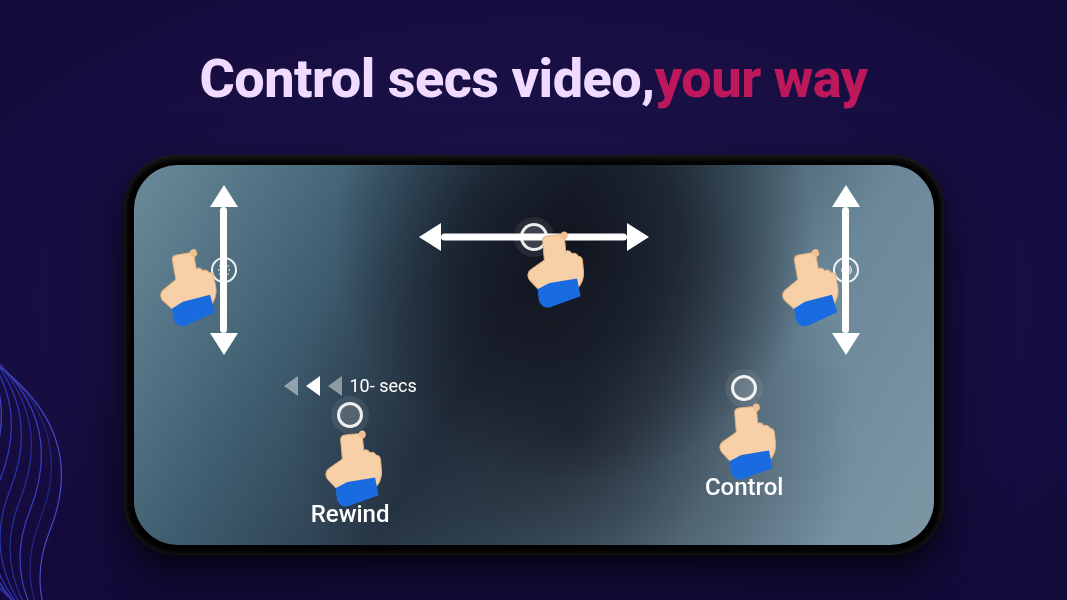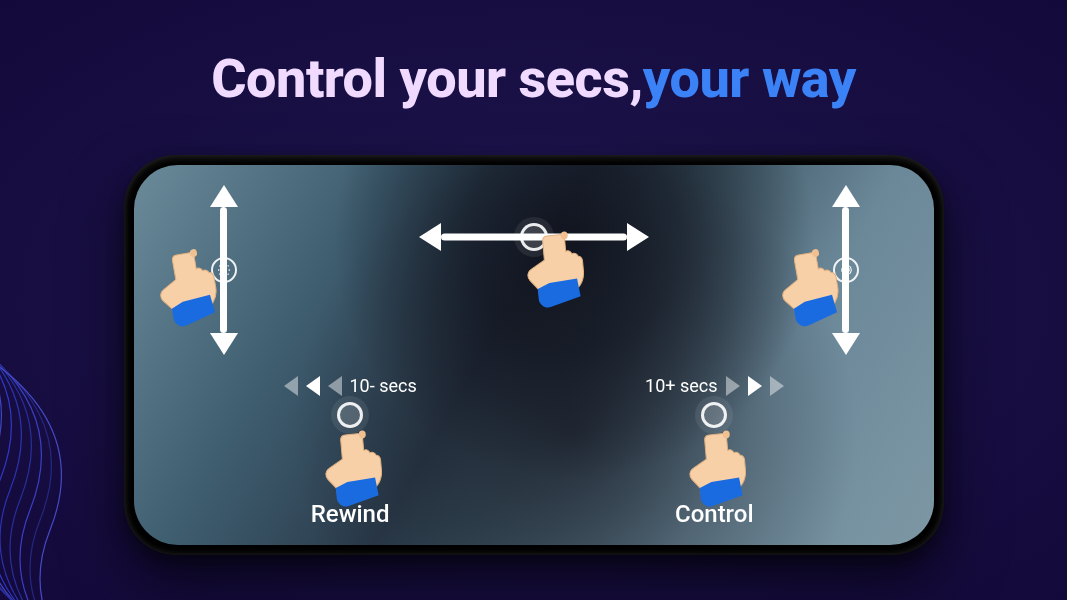--- a/index.html
+++ b/index.html
@@ -25,21 +25,21 @@
     top: 52px;
     left: 0;
     right: 0;
     text-align: center;
     font-weight: 800;
     font-size: 54px;
     letter-spacing: -0.5px;
     line-height: 1;
   }
   .headline .part-a { color: #f0daff; }
-  .headline .part-b { color: #3b82f6; }
+  .headline .part-b { color: #be185d; }
 
   
   .phone {
     position: absolute;
     left: 50%;
     top: 155px;
     transform: translateX(-50%);
     width: 820px;
     height: 400px;
     border-radius: 52px;
@@ -213,21 +213,21 @@
     <path d="M10 80 Q 110 150 70 250 T 150 430" stroke="#4a55ff"></path>
     <path d="M-30 40 Q 70 110 30 210 T 110 390" stroke="#5560ff"></path>
     <path d="M-40 30 Q 60 100 20 200 T 100 380" stroke="#4048d0"></path>
     <path d="M20 90 Q 120 160 80 260 T 160 440" stroke="#2a34a0"></path>
     <path d="M-50 20 Q 50 90 10 190 T 90 370" stroke="#323ac0"></path>
     <path d="M30 100 Q 130 170 90 270 T 170 450" stroke="#5a65ff"></path>
   </g>
 </svg>
 
 <h1 class="headline">
-  <span class="part-a">Control your secs,</span><span class="part-b">your way</span>
+  <span class="part-a">Control secs video,</span><span class="part-b">your way</span>
 </h1>
 
 <div class="phone">
   <div class="phone-inner">
 
     <div class="gesture g-brightness">
       <div class="v-arrow">
         <div class="shaft"></div>
         <div class="head up"></div>
         <div class="head down"></div>
@@ -298,26 +298,20 @@
         <svg class="finger" viewBox="0 0 70 80">
           <path d="M38 8 c3 0 5 2 5 5 v12 c2 -1 5 0 6 3 c2 -1 5 0 6 3 c2 0 4 2 4 5 v10 c0 10 -6 18 -16 22 l-20 6 c-5 2 -10 -2 -10 -7 v-6 l-8 -10 c-3 -4 -2 -9 2 -11 l14 -8 v-19 c0 -3 2 -5 5 -5 z" fill="#f8d0a8" stroke="#e0b080" stroke-width="1"></path>
           <path d="M12 60 l12 -5 l28 -2 l2 18 l-30 8 c-6 2 -12 -3 -12 -9 z" fill="#1b6be0"></path>
           <ellipse cx="43" cy="9" rx="3.5" ry="4" fill="#f0c090"></ellipse>
         </svg>
       </div>
       <div class="rf-label">Rewind</div>
     </div>
 
     <div class="gesture rf g-forward">
-      <div class="rf-row">
-        <span>10+ secs</span>
-        <div class="tri r dim"></div>
-        <div class="tri r"></div>
-        <div class="tri r dim"></div>
-      </div>
       <div class="touch-ring"></div>
       <div class="finger-wrap">
         <svg class="finger" viewBox="0 0 70 80">
           <path d="M38 8 c3 0 5 2 5 5 v12 c2 -1 5 0 6 3 c2 -1 5 0 6 3 c2 0 4 2 4 5 v10 c0 10 -6 18 -16 22 l-20 6 c-5 2 -10 -2 -10 -7 v-6 l-8 -10 c-3 -4 -2 -9 2 -11 l14 -8 v-19 c0 -3 2 -5 5 -5 z" fill="#f8d0a8" stroke="#e0b080" stroke-width="1"></path>
           <path d="M12 60 l12 -5 l28 -2 l2 18 l-30 8 c-6 2 -12 -3 -12 -9 z" fill="#1b6be0"></path>
           <ellipse cx="43" cy="9" rx="3.5" ry="4" fill="#f0c090"></ellipse>
         </svg>
       </div>
       <div class="rf-label">Control</div>
     </div>

